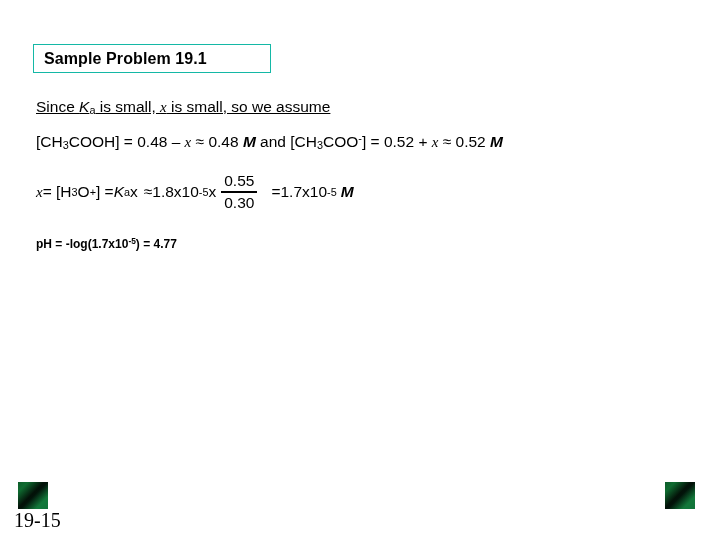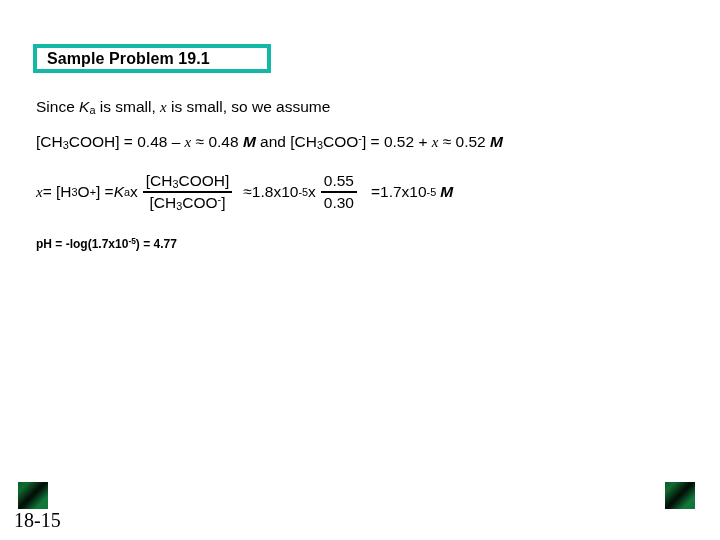--- a/index.html
+++ b/index.html
@@ -25,41 +25,41 @@
     background: #ffffff;
   }
 
   
   .title-box {
     position: absolute;
     left: 33px;
     top: 44px;
     width: 238px;
     height: 29px;
-    border: 4px solid #14b8a6;
+    border: 1px solid #14b8a6;
     box-sizing: border-box;
     display: flex;
     align-items: center;
   }
   .title-text {
     font-size: 16px;
     font-weight: bold;
     letter-spacing: 0.1px;
     padding-left: 10px;
     white-space: nowrap;
   }
 
   
   .line {
     position: absolute;
     font-size: 15.5px;
     white-space: nowrap;
     line-height: 1.1;
   }
-  .line-assume { left: 36px; top: 98px; }
+  .line-assume { left: 36px; top: 98px; text-decoration: underline; }
   .line-conc   { left: 36px; top: 133px; }
   .line-ph     { left: 36px; top: 238px; font-weight: bold; font-size: 12px; }
 
   
   .ital { font-style: italic; }
   .italv { font-style: italic; font-family: "Liberation Serif", serif; font-size: 15px; }
   .bolditalM { font-style: italic; font-weight: bold; }
   sub {
     font-size: 0.70em;
     vertical-align: -0.22em;
@@ -170,25 +170,20 @@
     <span class="eq-seg italv">x</span>
       <span class="eq-seg"> = [H</span>
       <sub>3</sub>
       <span class="eq-seg">O</span>
       <sup>+</sup>
       <span class="eq-seg">] = </span>
       <span class="eq-seg ital">K</span>
       <sub>a</sub>
       <span class="eq-seg"> x</span>
 
-    <span class="frac">
-      <span class="num"><span>[CH</span><sub>3</sub><span>COOH]</span></span>
-      <span class="bar"></span>
-      <span class="den"><span>[CH</span><sub>3</sub><span>COO</span><sup>-</sup><span>]</span></span>
-    </span>
 
     <span class="eq-gap-s"></span>
 
     <span class="eq-seg">≈ </span>
       <span class="eq-seg">1.8x10</span>
       <sup>-5</sup>
       <span class="eq-seg"> x</span>
 
     <span class="frac frac-small">
       <span class="num">0.55</span>
@@ -205,15 +200,15 @@
       <span class="eq-seg bolditalM">M</span>
   </div>
 
   <div class="line line-ph">
     <span>pH = -log(1.7x10</span><sup>-5</sup><span>) = 4.77</span>
   </div>
 
   <div class="green-sq green-left"></div>
   <div class="green-sq green-right"></div>
 
-  <div class="page-num">18-15</div>
+  <div class="page-num">19-15</div>
 
 </div>
 
 </body></html>

